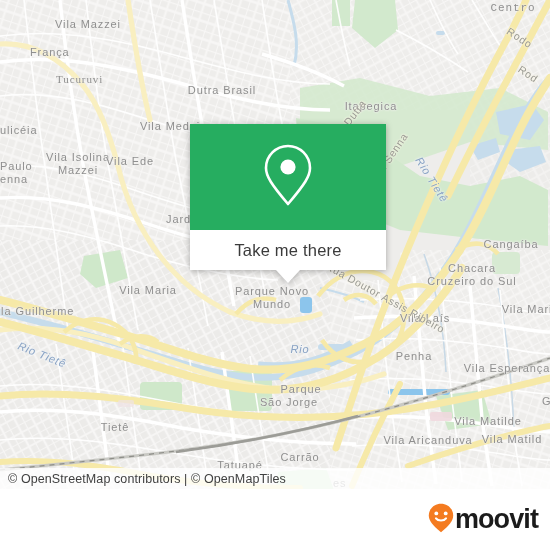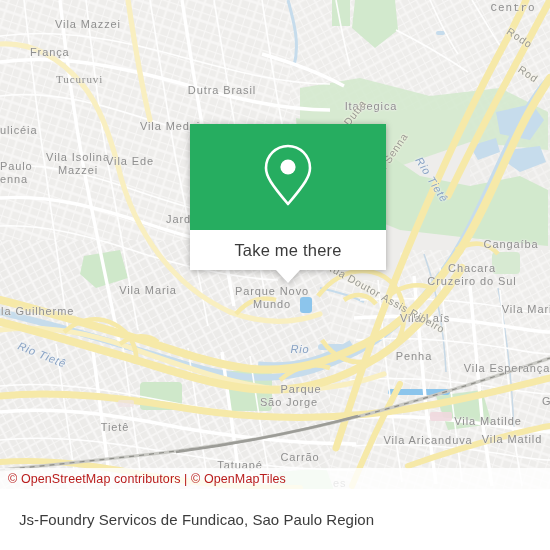--- a/index.html
+++ b/index.html
@@ -97,21 +97,21 @@
     position: absolute;
     left: 0; top: 468px;
     width: 550px; height: 21px;
     background: rgba(255,255,255,0.80);
     display: flex; align-items: center;
     z-index: 45;
   }
   #attrib-text {
     padding-left: 8px;
     font-size: 12.5px;
-    color: #b91c1c;
+    color: #404040;
     letter-spacing: 0.1px;
   }
 
   
   #footer {
     position: absolute;
     left: 0; top: 489px;
     width: 550px; height: 61px;
     background: #ffffff;
     display: flex; align-items: center;
@@ -377,16 +377,27 @@
       <span id="popup-cta">Take me there</span>
     </div>
     <div id="popup-tail"></div>
   </div>
 
   <div id="attrib">
     <span id="attrib-text">© OpenStreetMap contributors | © OpenMapTiles</span>
   </div>
 
   <div id="footer">
-    <span id="footer-title">Js-Foundry Servicos de Fundicao, Sao Paulo Region</span>
+    <div id="moovit-logo">
+      <span>
+        <svg width="26" height="30" viewBox="0 0 26 30" aria-hidden="true">
+          <path d="M13 0.8 C6.2 0.8 0.8 6.0 0.8 12.4 C0.8 17.6 4.6 22.2 13 29.2
+                   C21.4 22.2 25.2 17.6 25.2 12.4 C25.2 6.0 19.8 0.8 13 0.8 Z" fill="#f47b20"></path>
+          <circle cx="8.3" cy="10.4" r="1.9" fill="#ffffff"></circle>
+          <circle cx="17.7" cy="10.4" r="1.9" fill="#ffffff"></circle>
+          <path d="M8.0 15.4 C10.0 18.2 16.0 18.2 18.0 15.4" fill="none" stroke="#ffffff" stroke-width="2.1" stroke-linecap="round"></path>
+        </svg>
+      </span>
+      <span id="moovit-word">moovit</span>
+    </div>
   </div>
 
 </div>
 
 </body></html>

